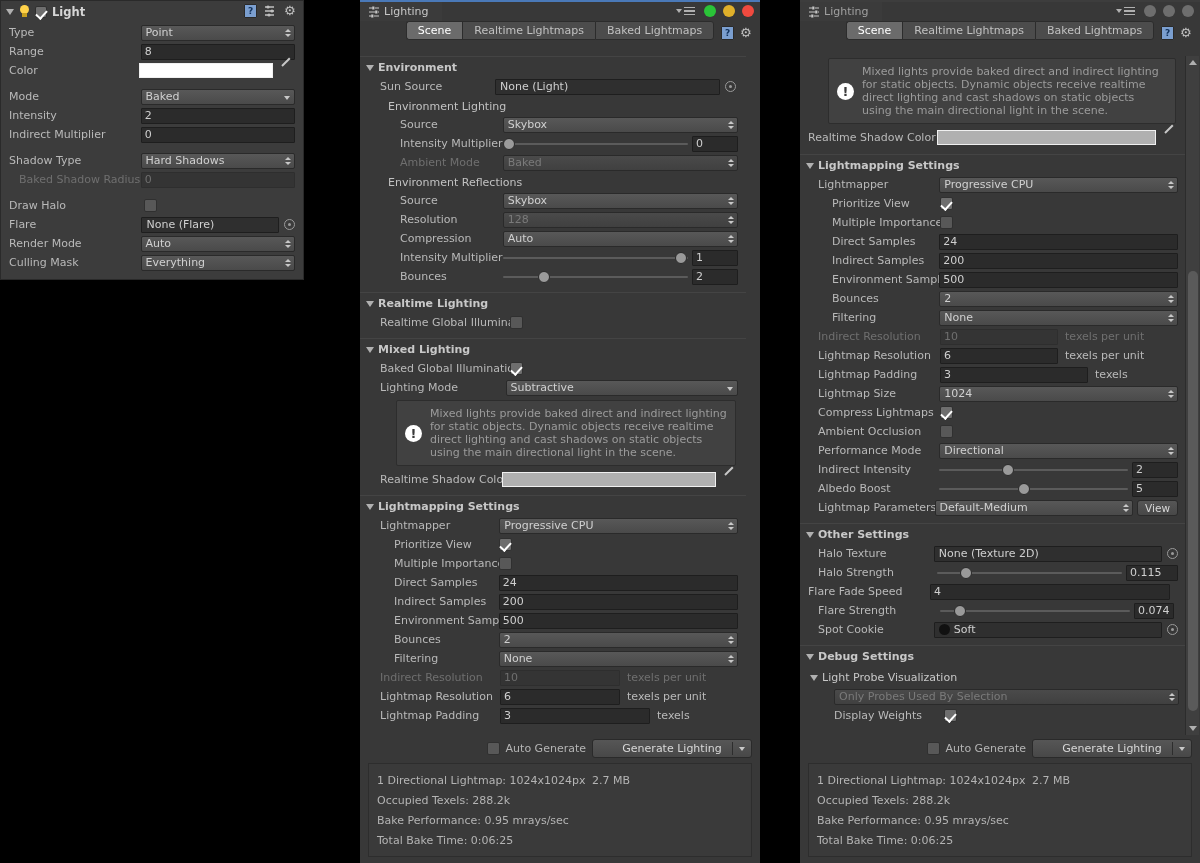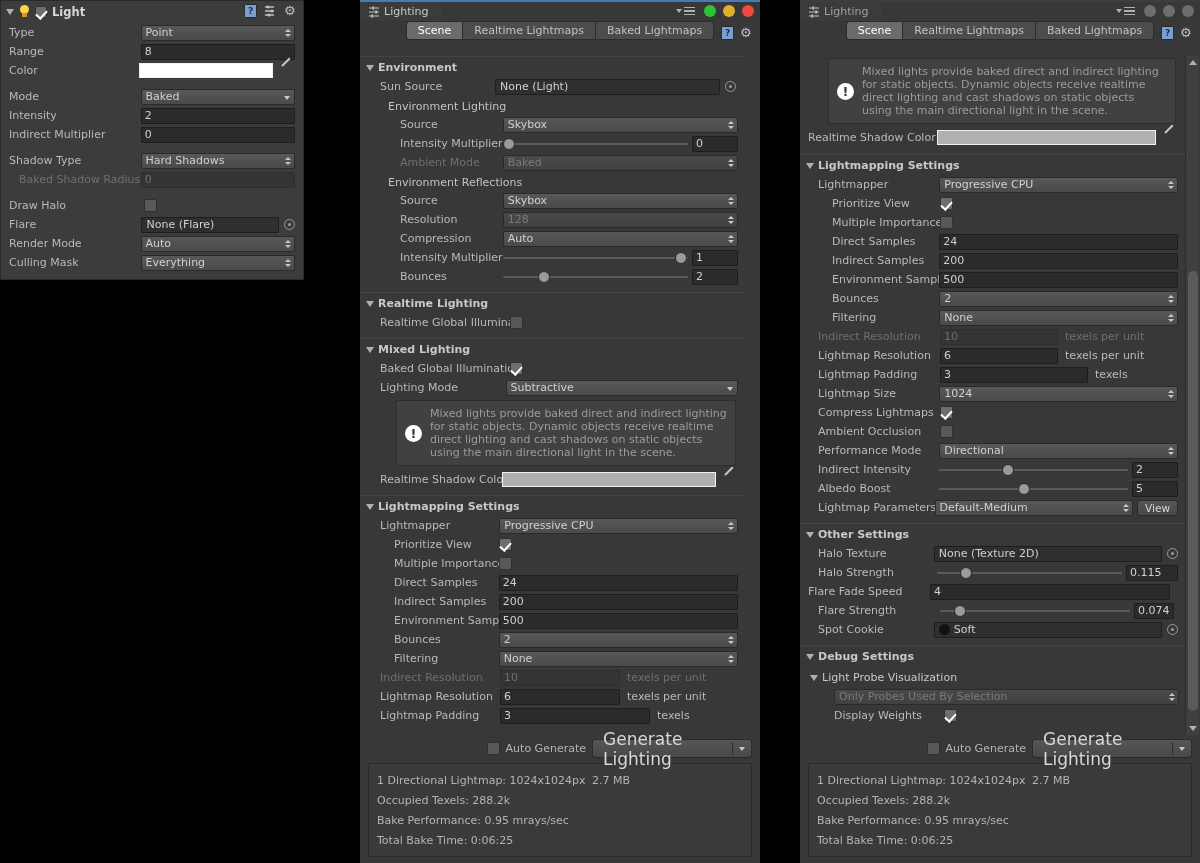--- a/index.html
+++ b/index.html
@@ -124,21 +124,21 @@
   }
 
   .scrollbar { position: absolute; width: 14px; background: #3f3f3f; border-left: 1px solid #2c2c2c; }
   .scrollbar .thumb { position: absolute; left: 2px; width: 10px; background: #5a5a5a; border-radius: 5px; }
   .sb-arrow { position:absolute; left:3px; width:0;height:0;border-left:4px solid transparent;border-right:4px solid transparent;}
   .sb-arrow.up { border-bottom:5px solid #b0b0b0; top:4px;}
   .sb-arrow.dn { border-top:5px solid #b0b0b0; bottom:4px;}
 
   .footer-bar { display:flex; align-items:center; justify-content:flex-end; gap:6px; padding: 5px 8px; }
   .gen-btn { height:19px; background: linear-gradient(#565656,#484848); border:1px solid #2a2a2a;
-             border-radius:3px; color:#d8d8d8; font-size:17px; display:flex; align-items:center;
+             border-radius:3px; color:#d8d8d8; font-size:11px; display:flex; align-items:center;
              padding: 0 10px; position:relative; }
   .gen-btn .divider { position:absolute; right:18px; top:2px; bottom:2px; width:1px; background:#2d2d2d;}
   .gen-btn .caret { position:absolute; right:6px; top:7px; width:0;height:0;
       border-left:3.5px solid transparent;border-right:3.5px solid transparent;border-top:4px solid #c8c8c8;}
   .statbox { margin: 0 8px 6px 8px; border:1px solid #2d2d2d; background:#3a3a3a; padding: 7px 8px;
              font-size: 11px; color:#b4b4b4; line-height: 20px; height: 94px;}
   .statrow { display:flex; }
 
   
   #inspector { left: 24px; top: 8px; width: 304px; height: 280px;

